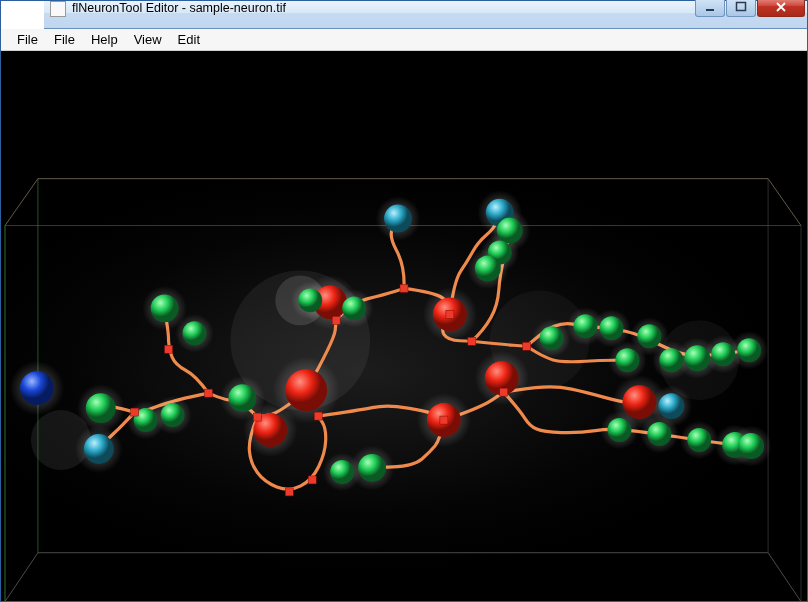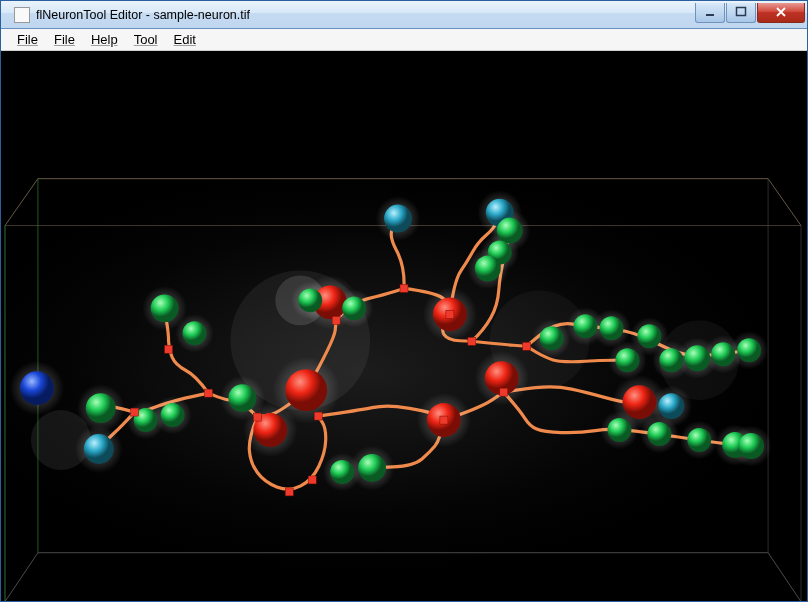--- a/index.html
+++ b/index.html
@@ -1,35 +1,35 @@
 <!DOCTYPE html>
 <html><head>
 <meta charset="utf-8">
 <style>
   * { box-sizing: border-box; margin: 0; padding: 0; }
   html, body { width: 808px; height: 602px; overflow: hidden; font-family: "Segoe UI", Tahoma, sans-serif; }
   .window { width: 808px; height: 602px; border: 1px solid #2b5f9e; background: #fff; display: flex; flex-direction: column; }
   .titlebar {
-    height: 28px; display: flex; align-items: center;
+    height: 28px; display: flex; align-items: flex-start;
     background: linear-gradient(to bottom, #eaf3fb 0%, #d7e8f8 45%, #c5dbf2 46%, #bfd6ef 100%);
     border-bottom: 1px solid #6a8fbf;
-    padding-left: 13px; color: #000; font-size: 12.5px; white-space: nowrap;
+    padding-left: 6px; color: #000; font-size: 12.5px; white-space: nowrap; margin-left: 43px;
   }
   .titlebar .appicon { width: 16px; height: 16px; margin-right: 6px; background: #f9f9f9; border: 1px solid #999; }
   .titlebar .title { flex: 1; }
   .ctrlbtns { display: flex; height: 20px; gap: 1px; margin-right: 2px; margin-top:-4px;}
   .ctrlbtn { width: 30px; height: 20px; border-radius: 0 0 3px 3px; display:flex; align-items:center; justify-content:center; }
   .ctrl-min, .ctrl-max { background: linear-gradient(to bottom,#d7e8f8,#a9c7e8); border:1px solid #6f93bd; border-top:none;}
   .ctrl-close { width: 48px; background: linear-gradient(to bottom,#e89a93,#d1493c 45%,#c13327 46%,#a92918); border:1px solid #8a2a1c; border-top:none;}
   .ctrl-min svg, .ctrl-max svg, .ctrl-close svg { display:block; }
   .menubar {
     height: 22px; display: flex; align-items: center; padding: 0 8px;
     background: #f6f6f6; border-bottom: 1px solid #d0d0d0; font-size: 13px;
   }
-  .menuitem { padding: 1px 8px; text-decoration: underline; text-decoration-color: rgba(0,0,0,0.35); cursor: default; }
+  .menuitem { padding: 1px 8px; text-decoration-color: rgba(0,0,0,0.35); cursor: default; }
   .viewport { flex: 1; background: #000; position: relative; overflow: hidden; }
   .viewport svg { position:absolute; inset:0; }
 </style>
 </head>
 <body>
 
 <div class="window">
   <div class="titlebar">
     <div class="appicon"></div>
     <div class="title">flNeuronTool Editor - sample-neuron.tif</div>
@@ -49,21 +49,21 @@
             <path d="M2 2 L10 10 M10 2 L2 10" stroke="#fff" stroke-width="1.8"></path>
           </svg>
       </div>
     </div>
   </div>
 
   <div class="menubar">
     <span class="menuitem">File</span>
     <span class="menuitem">File</span>
     <span class="menuitem">Help</span>
-    <span class="menuitem">Tool</span>
+    <span class="menuitem">View</span>
     <span class="menuitem">Edit</span>
   </div>
 
   <div class="viewport">
     <svg id="scene-svg" viewBox="0 0 808 552" preserveAspectRatio="none">
       <defs>
         <radialGradient id="g-red" cx="35%" cy="30%">
             <stop offset="0%" stop-color="#ff9080"></stop>
             <stop offset="55%" stop-color="#ef2515"></stop>
             <stop offset="100%" stop-color="#7a0d05"></stop>

